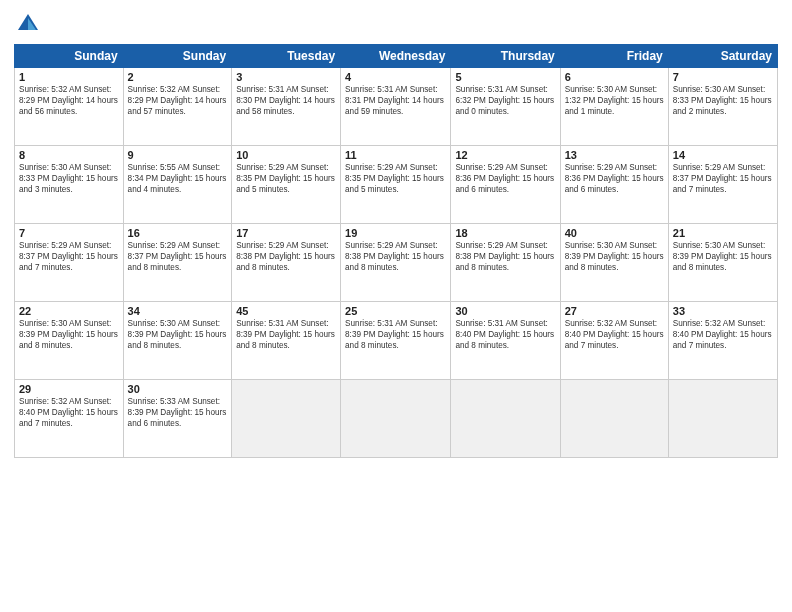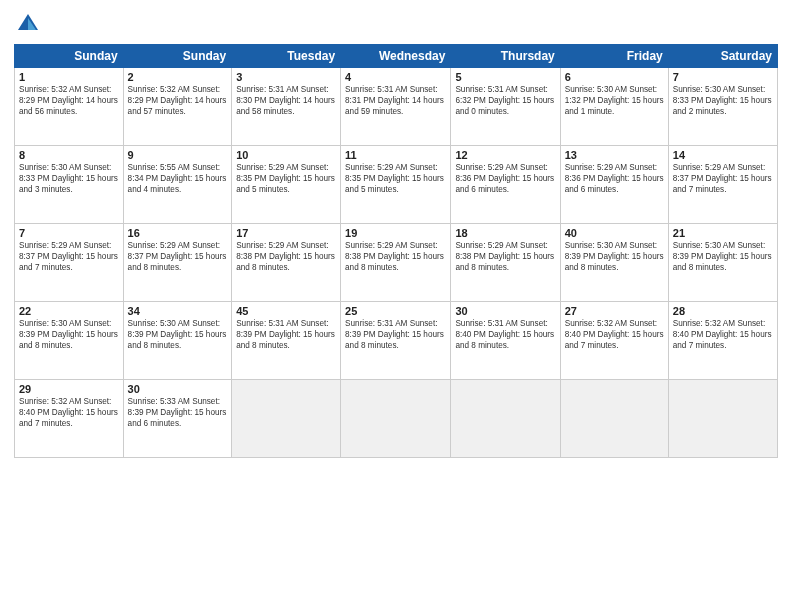--- a/index.html
+++ b/index.html
@@ -321,21 +321,21 @@
 and 8 minutes.</div>
           </td>
           <td>
             <span class="day-num">27</span>
             <div class="day-info">Sunrise: 5:32 AM
 Sunset: 8:40 PM
 Daylight: 15 hours
 and 7 minutes.</div>
           </td>
           <td>
-            <span class="day-num">28</span>
+            <span class="day-num">33</span>
             <div class="day-info">Sunrise: 5:32 AM
 Sunset: 8:40 PM
 Daylight: 15 hours
 and 7 minutes.</div>
           </td>
         </tr>
         <tr>
           <td>
             <span class="day-num">29</span>
             <div class="day-info">Sunrise: 5:32 AM

